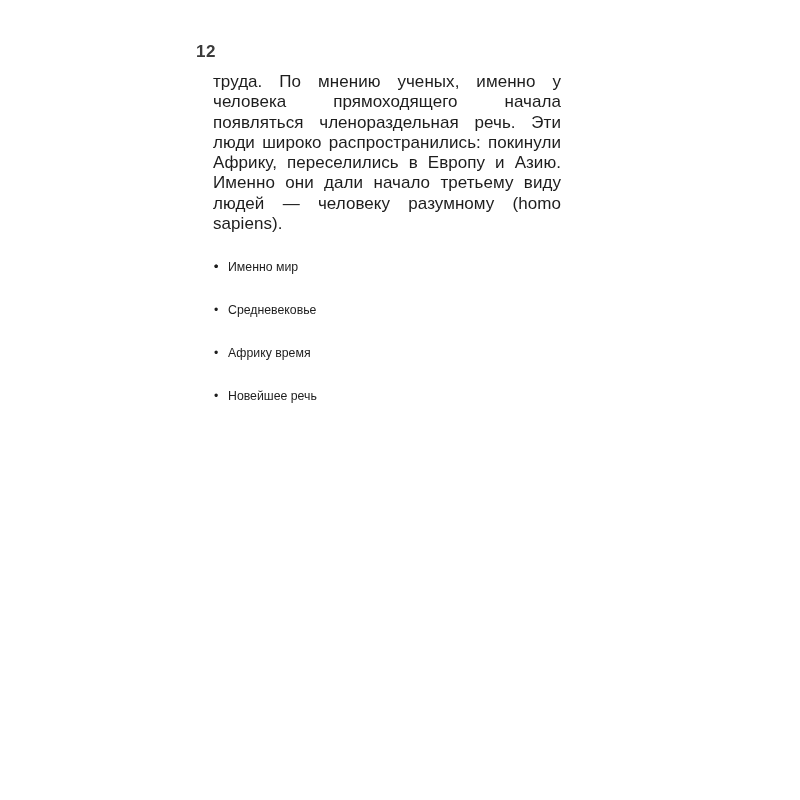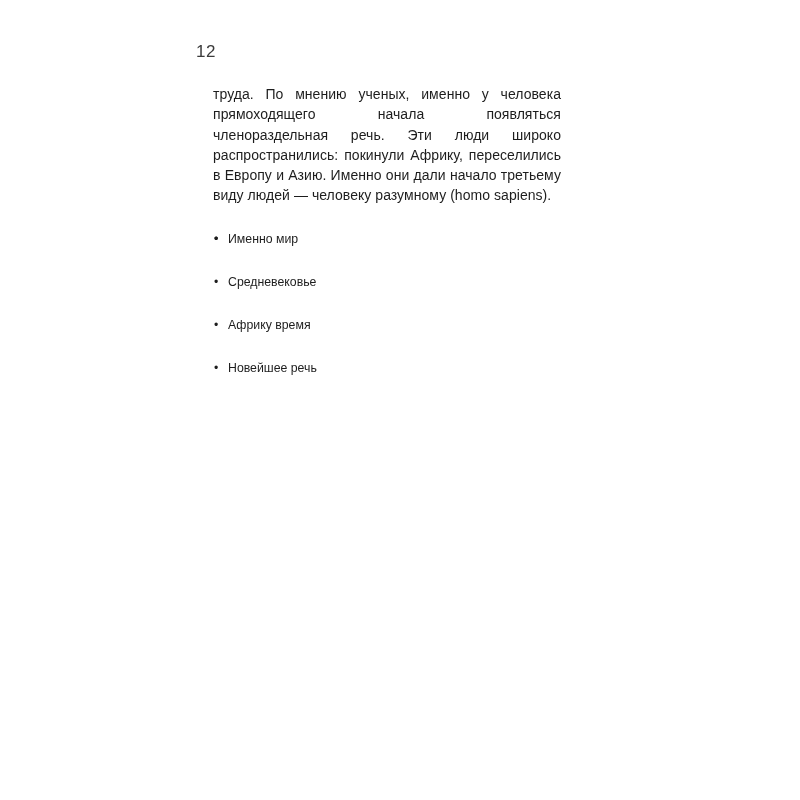--- a/index.html
+++ b/index.html
@@ -18,33 +18,33 @@
     position: relative;
     width: 800px;
     height: 800px;
     box-sizing: border-box;
   }
   .page-number {
     position: absolute;
     left: 196px;
     top: 42px;
     font-size: 17px;
-    font-weight: normal;
+    font-weight: bold;
     color: #3b3b3b;
     letter-spacing: 0.5px;
   }
   .content {
     position: absolute;
     left: 213px;
     top: 72px;
     width: 348px;
   }
   p.para {
-    margin: 12px 0 16px 0;
-    font-size: 14px;
+    margin: 0 0 16px 0;
+    font-size: 17px;
     line-height: 20.3px;
     text-align: justify;
     color: #1d1d1d;
     letter-spacing: 0.05px;
   }
   p.para.indent {
     text-indent: 14px;
   }
   p.para.last-of-block {
     margin-bottom: 18px;

